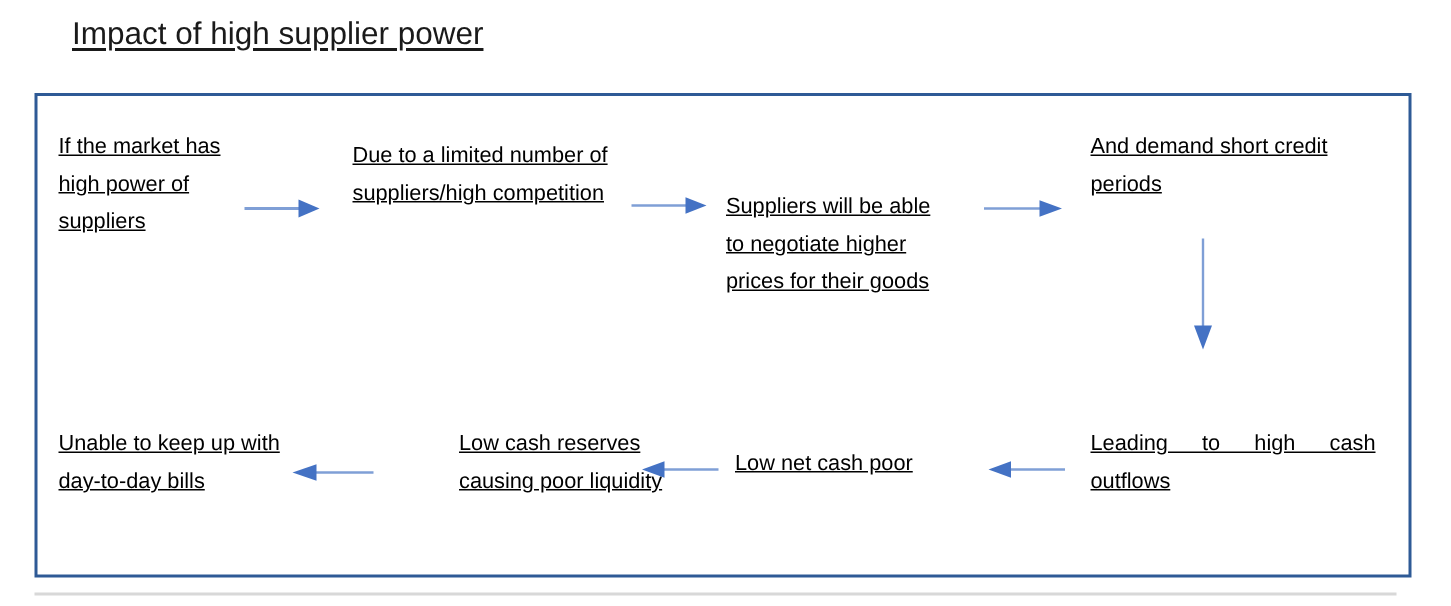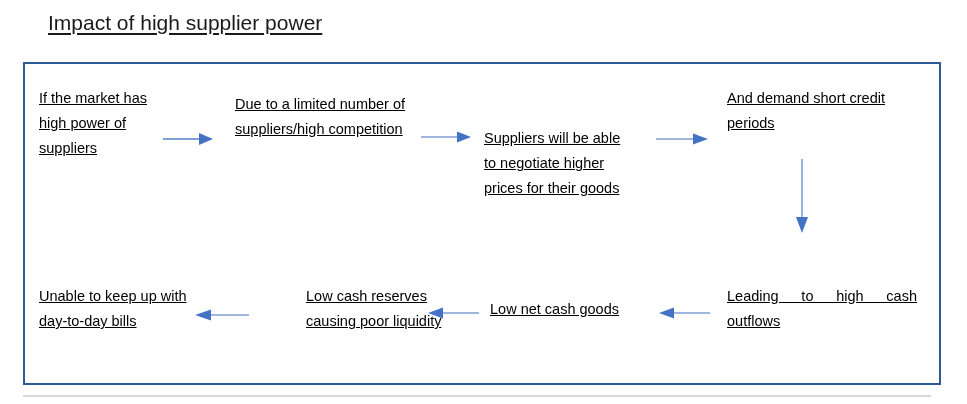--- a/index.html
+++ b/index.html
@@ -101,21 +101,21 @@
     <div>And demand short credit</div>
     <div>periods</div>
   </div>
 
   <div class="flow-step justify" style="left: 702px; top: 220px; width: 190px;">
     <div style="text-align: justify; text-align-last: justify;">Leading to high cash</div>
     <div>outflows</div>
   </div>
 
   <div class="flow-step" style="left: 465px; top: 233px; width: 145px;">
-    <div>Low net cash goods</div>
+    <div>Low net cash poor</div>
   </div>
 
   <div class="flow-step" style="left: 237px; top: 220px; width: 172px; margin-left: 44px;">
     <div>Low cash reserves</div>
     <div>causing poor liquidity</div>
   </div>
 
   <div class="flow-step" style="left: 14px; top: 220px; width: 165px;">
     <div>Unable to keep up with</div>
     <div>day-to-day bills</div>

